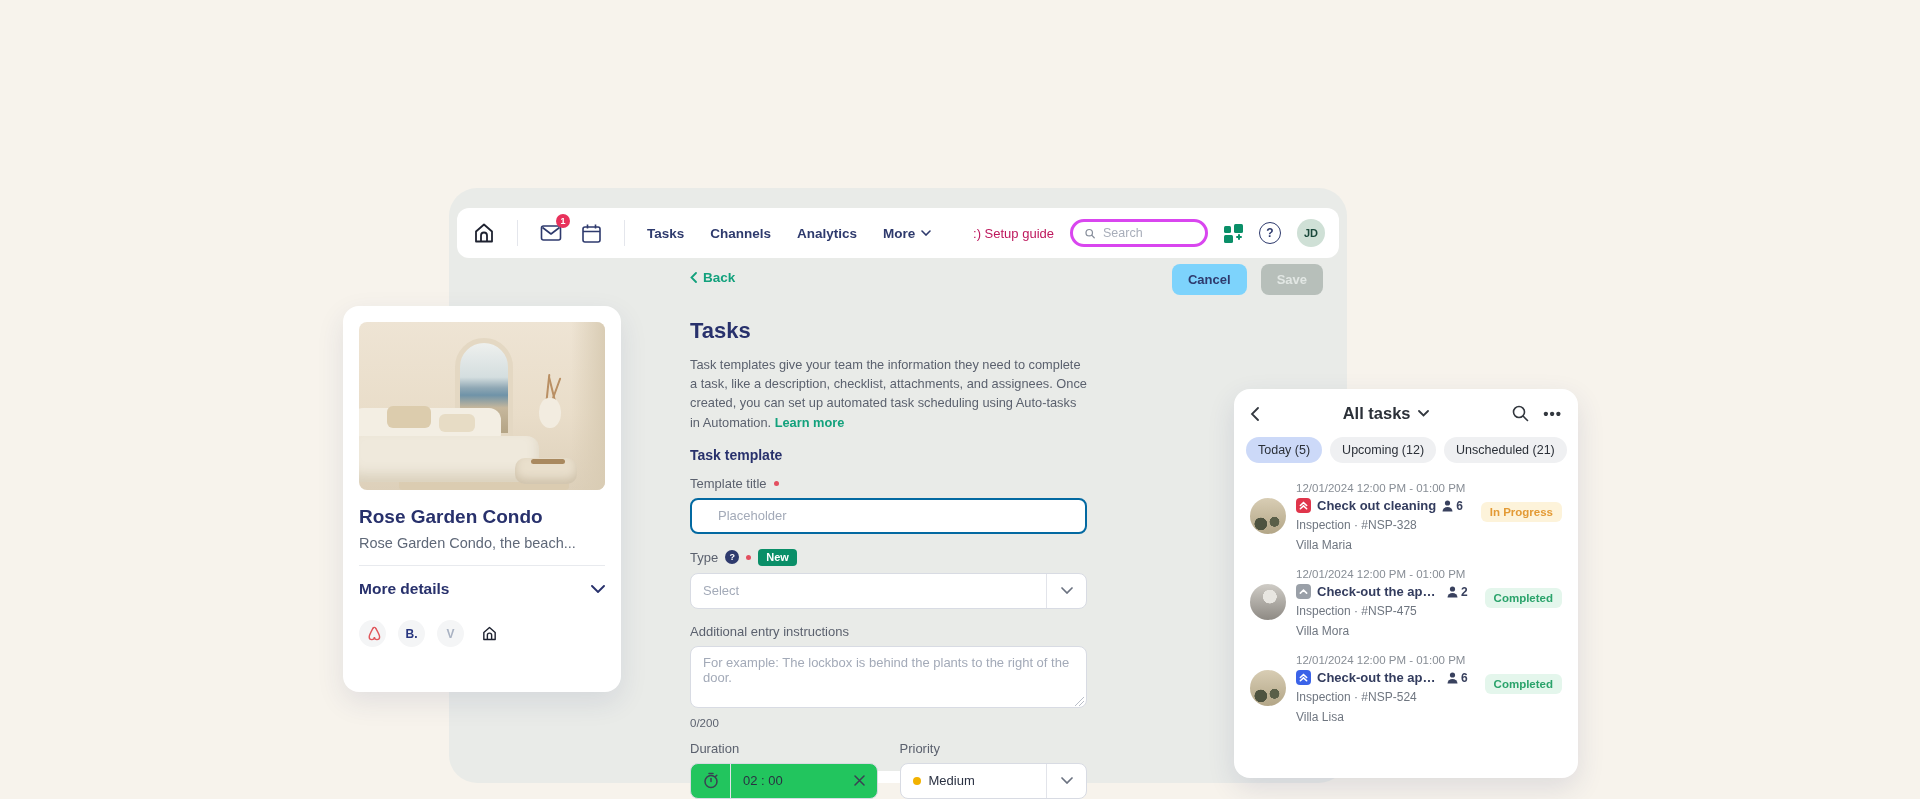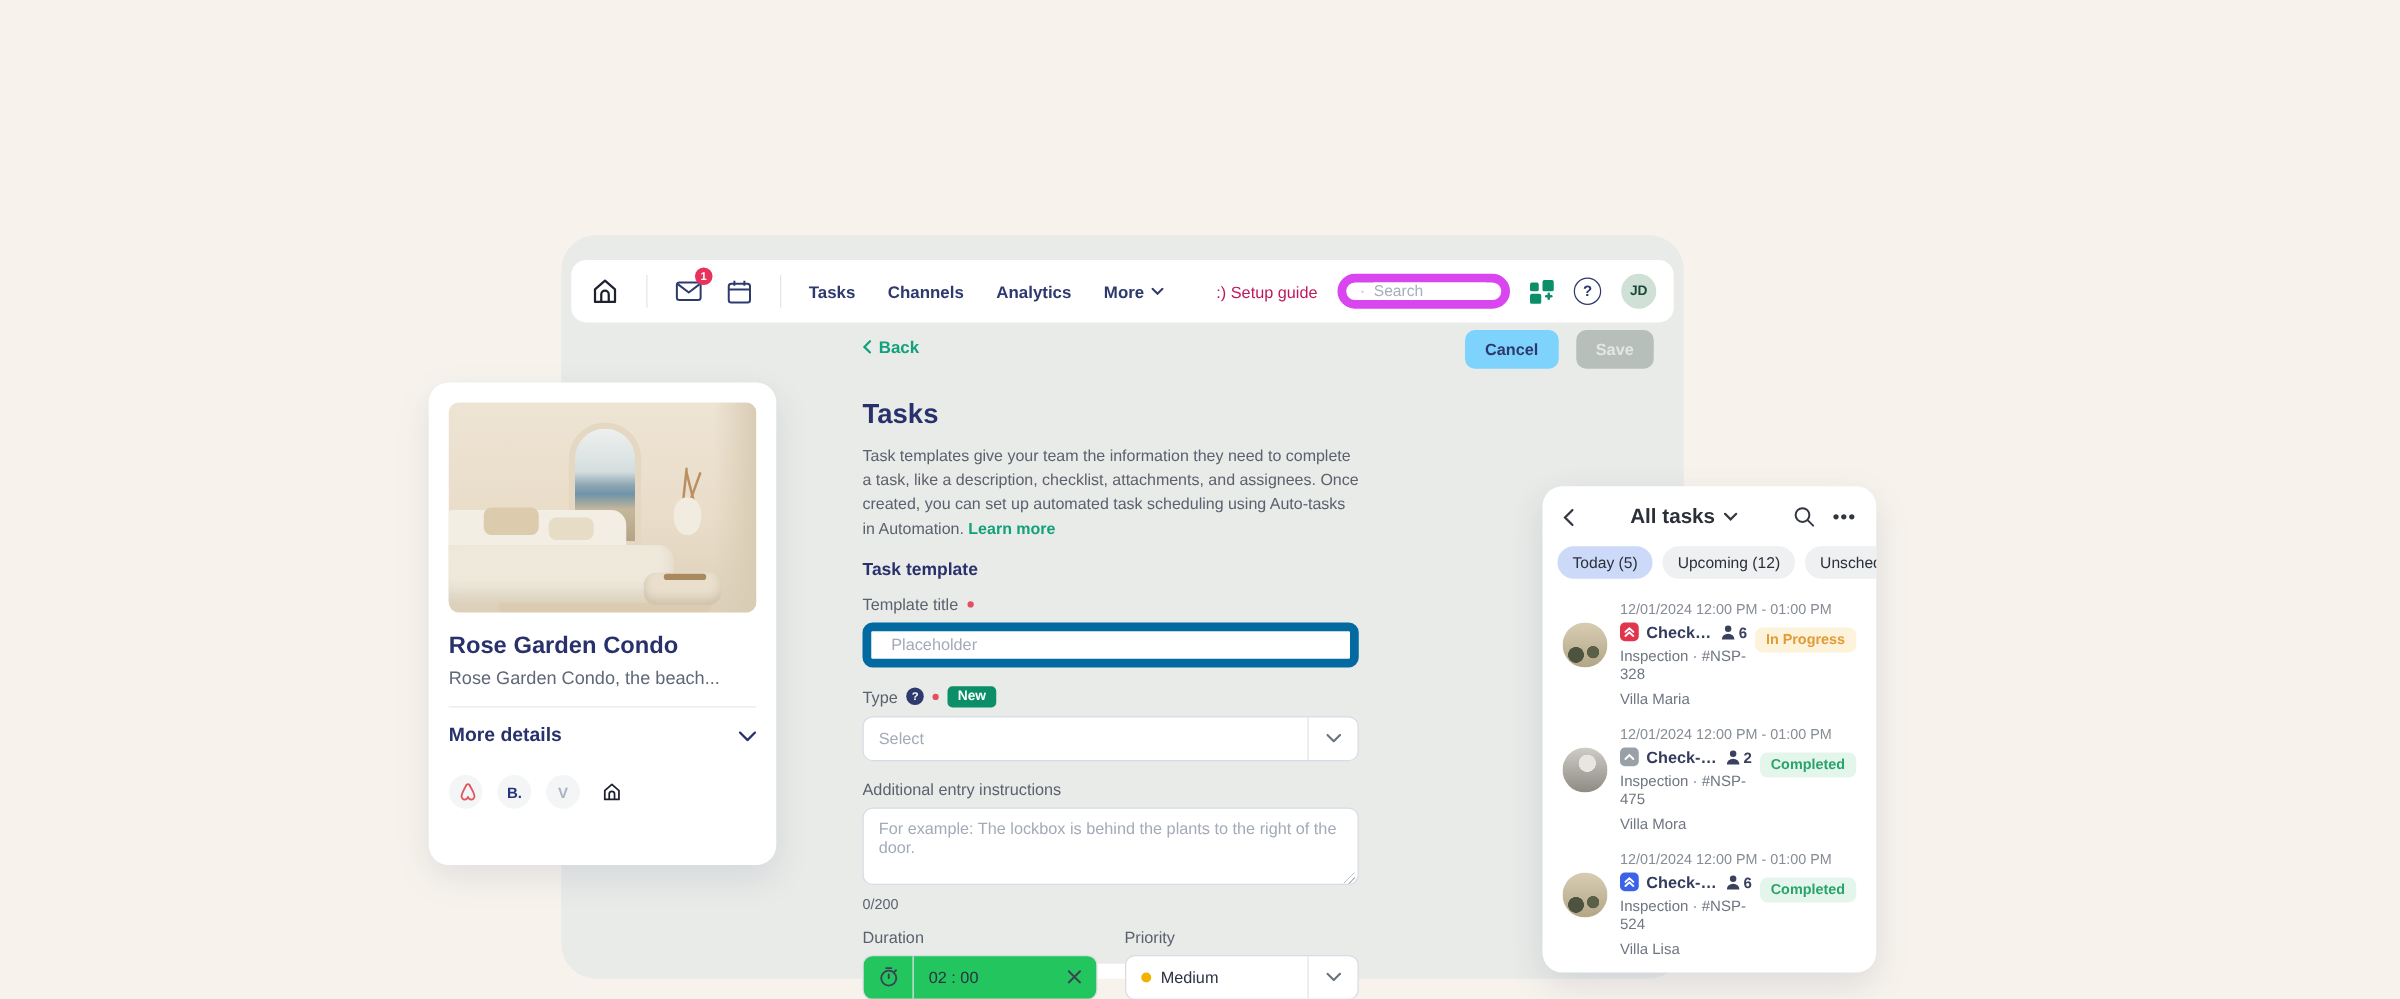--- a/index.html
+++ b/index.html
@@ -16,21 +16,21 @@
     background:#ffffff; border-radius:12px; display:flex; align-items:center; padding:0 14px; z-index:5; }
   .nav-left { display:flex; align-items:center; gap:14px; }
   .nav-icon { display:flex; align-items:center; justify-content:center; width:26px; height:26px; cursor:pointer; position:relative; }
   .nav-sep { width:1px; height:26px; background:#e4e6ec; margin:0 6px; }
   .mail-badge { position:absolute; top:-6px; right:-6px; min-width:14px; height:14px; border-radius:8px;
     background:#e8315b; color:#fff; font-size:9px; font-weight:bold; display:flex; align-items:center; justify-content:center; padding:0 3px; }
   .nav-items { display:flex; align-items:center; gap:26px; margin-left:16px; }
   .nav-item { font-size:13.5px; font-weight:bold; color:#2e3a6d; cursor:pointer; display:flex; align-items:center; gap:6px; }
   .nav-right { margin-left:auto; display:flex; align-items:center; gap:16px; }
   .setup-guide { color:#be185d; font-size:13px; font-weight:normal; cursor:pointer; }
-  .search-pill { display:flex; align-items:center; gap:8px; width:138px; height:28px; border:7px solid #d946ef;
+  .search-pill { display:flex; align-items:center; gap:8px; width:138px; height:28px; border:3px solid #d946ef;
     border-radius:15px; padding:0 12px; background:#fff; }
   .search-pill input { border:none; outline:none; width:90px; font-size:12.5px; color:#444; font-family:"Liberation Sans",sans-serif; }
   .search-pill input::placeholder { color:#a8aeba; }
   .apps-icon { width:19px; height:19px; position:relative; cursor:pointer; }
   .apps-icon i { position:absolute; background:#0a8f68; border-radius:1.5px; }
   .help-icon { width:22px; height:22px; border:1.6px solid #2e3a6d; border-radius:50%; color:#2e3a6d;
     font-size:12px; font-weight:bold; display:flex; align-items:center; justify-content:center; cursor:pointer; }
   .avatar { width:28px; height:28px; border-radius:50%; background:#cfe0d6; color:#19483a; font-size:11px;
     font-weight:bold; display:flex; align-items:center; justify-content:center; cursor:pointer; }
 
@@ -47,22 +47,22 @@
   .content { position:absolute; left:690px; top:318px; width:397px; z-index:3; }
   .content h1 { font-size:22px; font-weight:bold; color:#28316c; margin-bottom:11px; }
   .desc { font-size:12.8px; color:#5b616e; line-height:1.5; margin-bottom:15px; }
   .link-green { color:#12a17c; font-weight:bold; cursor:pointer; }
   .section-title { font-size:14px; font-weight:bold; color:#28316c; margin-bottom:13px; }
   .field-label { display:flex; align-items:center; gap:7px; font-size:13px; color:#5b616e; margin-bottom:7px; }
   .req-dot { width:5px; height:5px; border-radius:50%; background:#e34f5f; display:inline-block; }
   .info-icon { width:14px; height:14px; border-radius:50%; background:#2e3a6d; color:#fff; font-size:9px;
     font-weight:bold; display:flex; align-items:center; justify-content:center; cursor:pointer; }
   .badge-new { background:#0a8f68; color:#fff; font-size:11px; font-weight:bold; border-radius:4px; padding:2.5px 8px; }
-  .text-input { width:100%; height:36px; border:7px solid #0369a1; border-radius:8px; background:#fff;
-    font-size:13px; color:#2a3142; padding:0 16px; outline:none; margin-bottom:15px; font-family:"Liberation Sans",sans-serif; }
+  .text-input { width:100%; height:36px; border:2px solid #0369a1; border-radius:8px; background:#fff;
+    font-size:13px; color:#2a3142; padding:0 26px; outline:none; margin-bottom:15px; font-family:"Liberation Sans",sans-serif; }
   .text-input::placeholder, .textarea::placeholder { color:#a3aab8; }
   .select-box { width:100%; height:36px; border:1px solid #d8dbe3; border-radius:8px; background:#fff;
     display:flex; align-items:center; margin-bottom:15px; cursor:pointer; }
   .select-box .placeholder { flex:1; font-size:13px; color:#a3aab8; padding:0 12px; }
   .select-box .value { flex:1; font-size:13px; color:#2a3142; padding:0 12px; display:flex; align-items:center; gap:8px; }
   .chev-cell { width:40px; align-self:stretch; border-left:1px solid #e2e4ea; display:flex; align-items:center; justify-content:center; }
   .textarea { width:100%; height:62px; border:1px solid #d8dbe3; border-radius:8px; background:#fff;
     font-size:13px; color:#2a3142; padding:8px 12px; outline:none; resize:none; font-family:"Liberation Sans",sans-serif; }
   .resize-grip { position:relative; }
   .resize-grip::after { content:""; position:absolute; right:3px; bottom:6px; width:9px; height:9px;
@@ -98,21 +98,21 @@
   .prop-sub { font-size:14.5px; color:#5f6878; margin-top:7px; }
   .card-divider { height:1px; background:#e8eaee; margin:14px 0; }
   .more-details { display:flex; align-items:center; justify-content:space-between; cursor:pointer; }
   .more-details span { font-size:15.5px; font-weight:bold; color:#28316c; }
   .platform-row { display:flex; align-items:center; gap:12px; margin-top:22px; }
   .pf-circle { width:27px; height:27px; border-radius:50%; background:#f4f5f6; display:flex; align-items:center; justify-content:center; cursor:pointer; }
   .pf-booking { color:#27357e; font-size:12px; font-weight:bold; }
   .pf-vrbo { color:#a9b2c2; font-size:12px; font-weight:bold; }
 
   
-  .tasks-panel { position:absolute; left:1234px; top:389px; width:267px; height:389px; background:#fff;
+  .tasks-panel { position:absolute; left:1234px; top:389px; width:344px; height:389px; background:#fff;
     border-radius:16px; box-shadow:0 10px 28px rgba(40,49,108,.12); z-index:6; overflow:hidden; }
   .tp-header { display:flex; align-items:center; padding:15px 16px 10px; }
   .tp-title-wrap { flex:1; display:flex; align-items:center; justify-content:center; gap:7px; cursor:pointer; }
   .tp-title { font-size:16.5px; font-weight:bold; color:#2b3038; }
   .tp-icons { display:flex; align-items:center; gap:14px; }
   .tp-ellipsis { font-size:15px; font-weight:bold; color:#33383f; letter-spacing:1px; cursor:pointer; }
   .tp-tabs { display:flex; gap:8px; padding:4px 12px 10px; }
   .tab-pill { font-size:12.5px; color:#2b3038; background:#eff0f2; border-radius:14px; padding:6px 12px; white-space:nowrap; cursor:pointer; }
   .tab-pill.active { background:#ccd9f8; }
   .task-item { padding:9px 16px 7px; }

